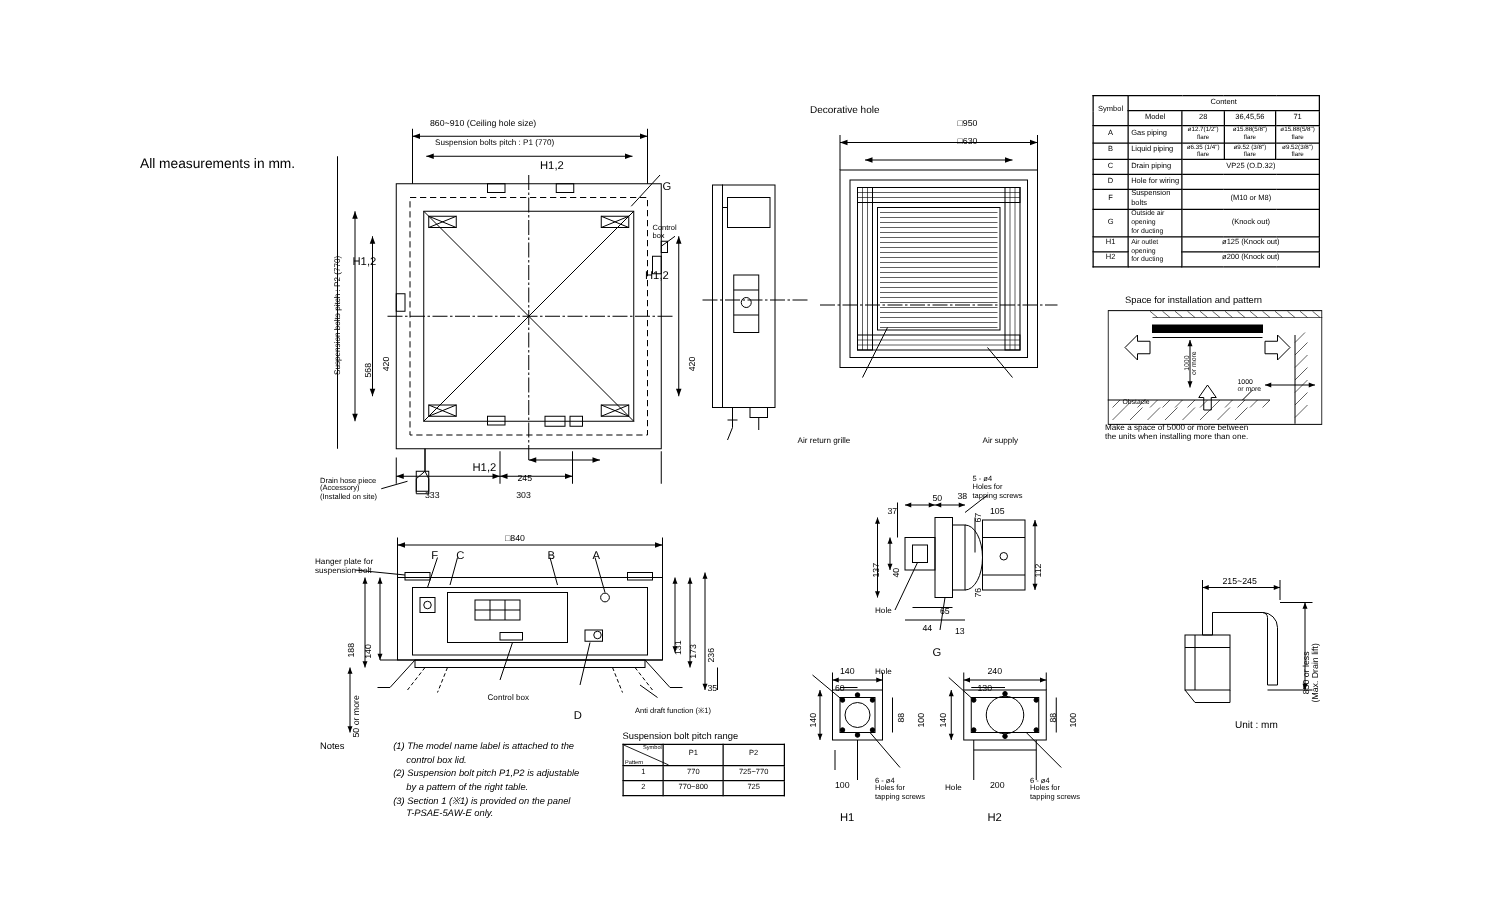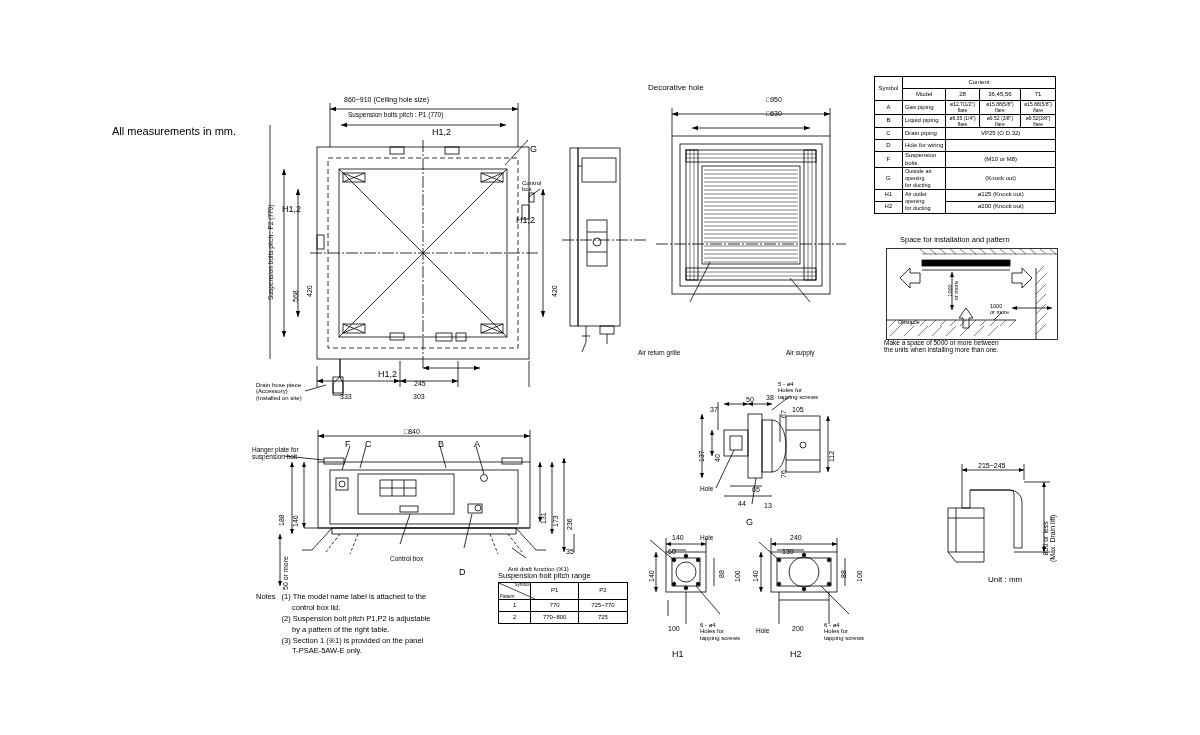--- a/index.html
+++ b/index.html
@@ -661,31 +661,31 @@
         <line x1="84" y1="32" x2="110" y2="32"></line>
         <line x1="74" y1="102" x2="110" y2="102"></line>
       </g>
     </svg>
   </div>
   <div class="t fs7" style="left:978px; top:462px;">215~245</div>
   <div class="t fs7 vert" style="left:1042px; top:562px; text-align:center;">850 or less<br>(Max. Drain lift)</div>
   <div class="t fs8" style="left:988px; top:576px;">Unit : mm</div>
 
   <div class="abs" style="left:256px; top:592px; width:230px;">
-    <div style="display:flex;">
+    <div style="display:flex;gap:33px;">
       <div class="notes">Notes</div>
-      <div style="margin-left:6px;">
+      <div style="margin-left:6px;font-style:italic;">
         <div class="notes">(1) The model name label is attached to the<br>&nbsp;&nbsp;&nbsp;&nbsp;&nbsp;control box lid.</div>
         <div class="notes">(2) Suspension bolt pitch P1,P2 is adjustable<br>&nbsp;&nbsp;&nbsp;&nbsp;&nbsp;by a pattern of the right table.</div>
         <div class="notes">(3) Section 1 (※1) is provided on the panel<br>&nbsp;&nbsp;&nbsp;&nbsp;&nbsp;T-PSAE-5AW-E only.</div>
       </div>
     </div>
   </div>
 
-  <div class="abs" style="left:498px; top:571px;">
+  <div class="abs" style="left:498px; top:584px;">
     <div class="fs75" style="margin-bottom:2px;">Suspension bolt pitch range</div>
     <table class="grid" style="width:130px;">
       <tbody>
           <tr>
         <td style="width:36px; padding:0; position:relative; height:16px;">
           <svg width="36" height="16" viewBox="0 0 36 16" style="position:absolute;left:0;top:0;">
             <line x1="0" y1="0" x2="36" y2="16" stroke="#000" stroke-width="0.7"></line>
           </svg>
           <span style="position:absolute; right:1px; top:-1px; font-size:4.5px;">Symbol</span>
           <span style="position:absolute; left:1px; bottom:-1px; font-size:4.5px;">Pattern</span>

